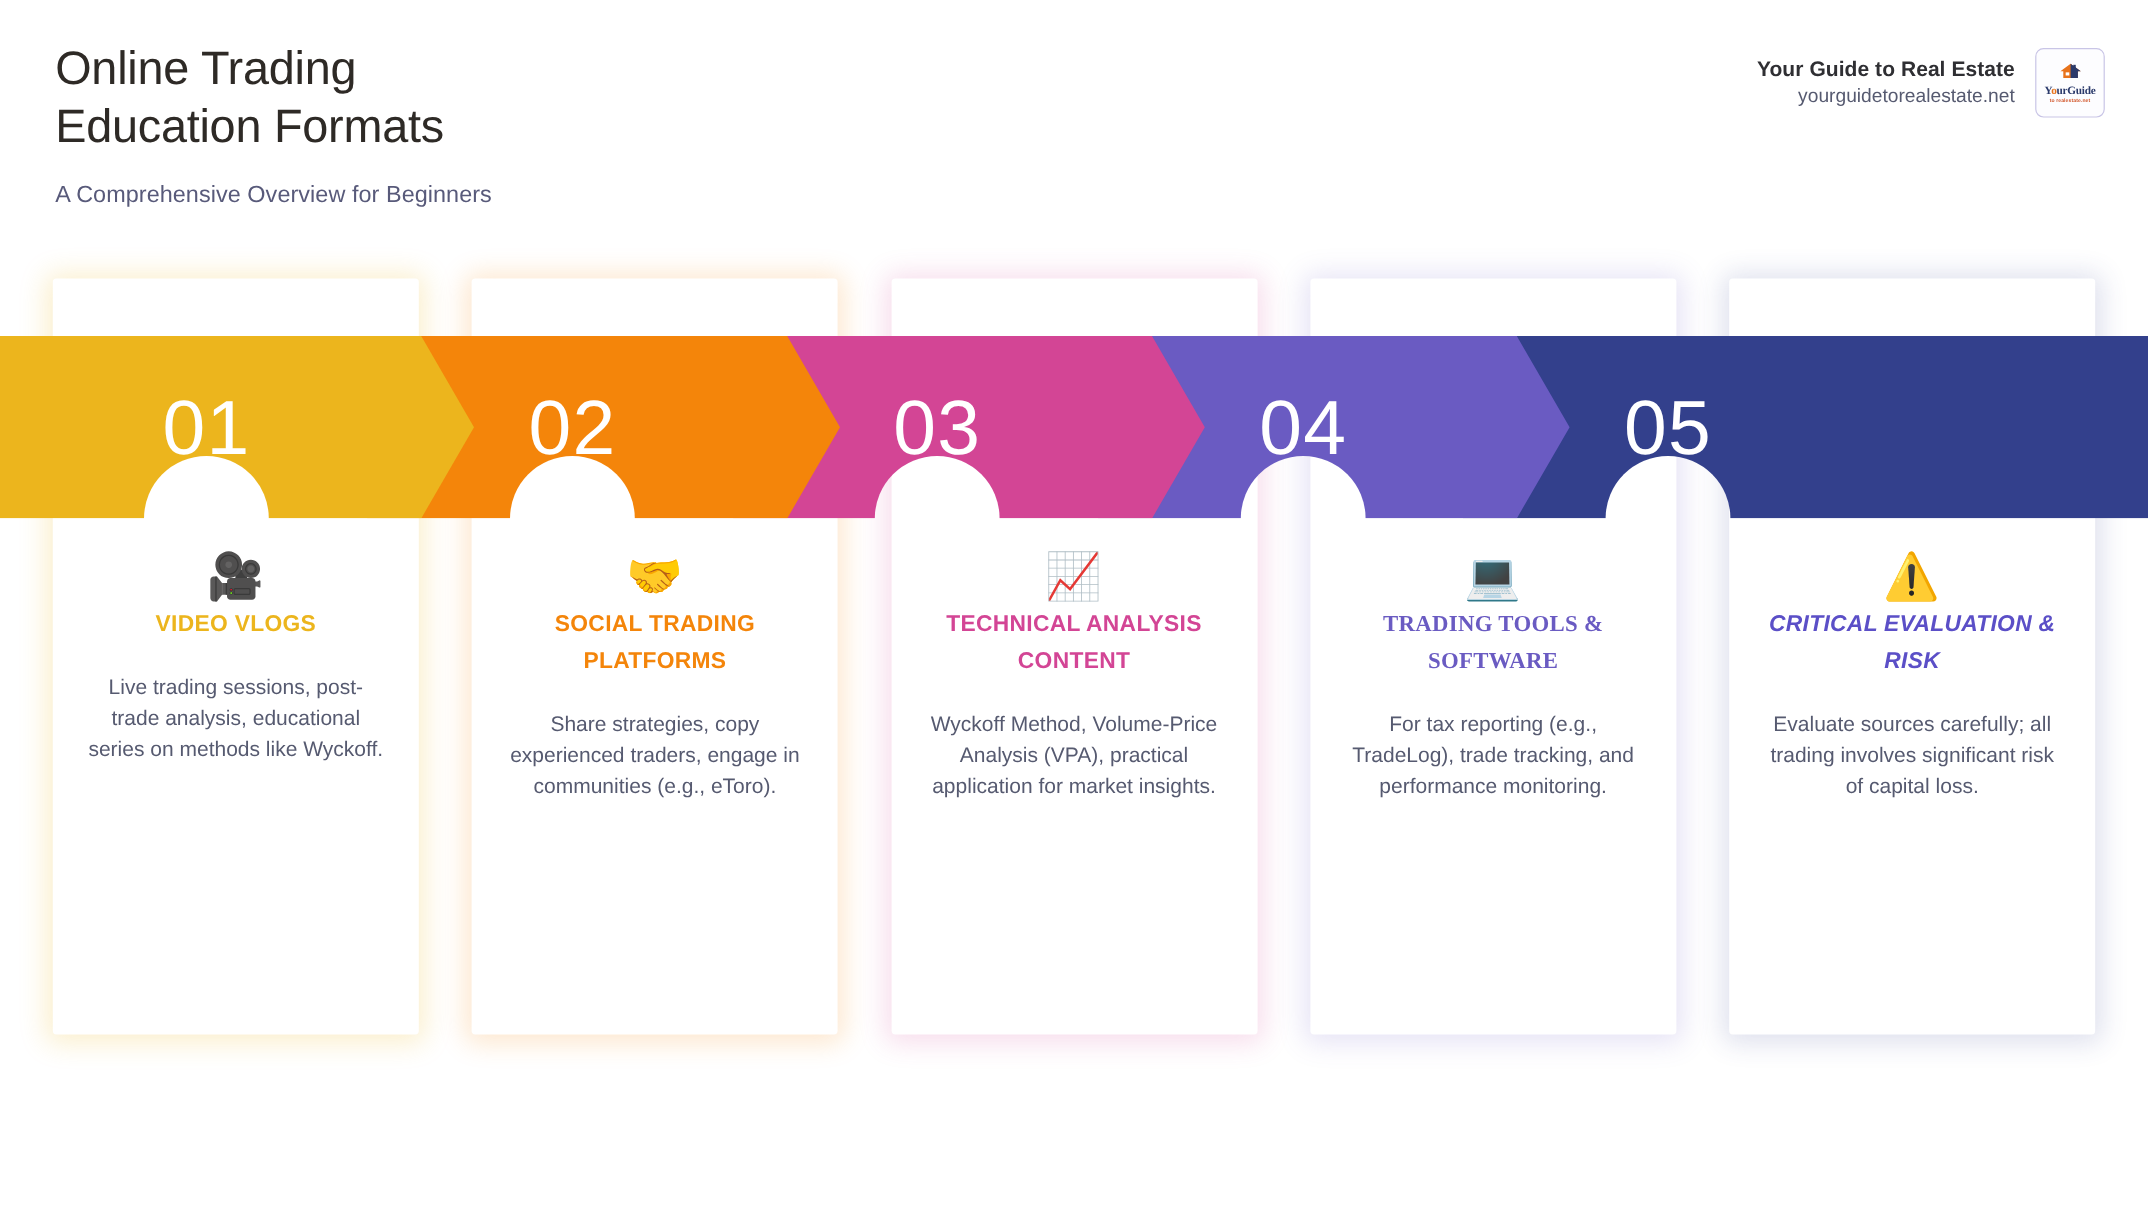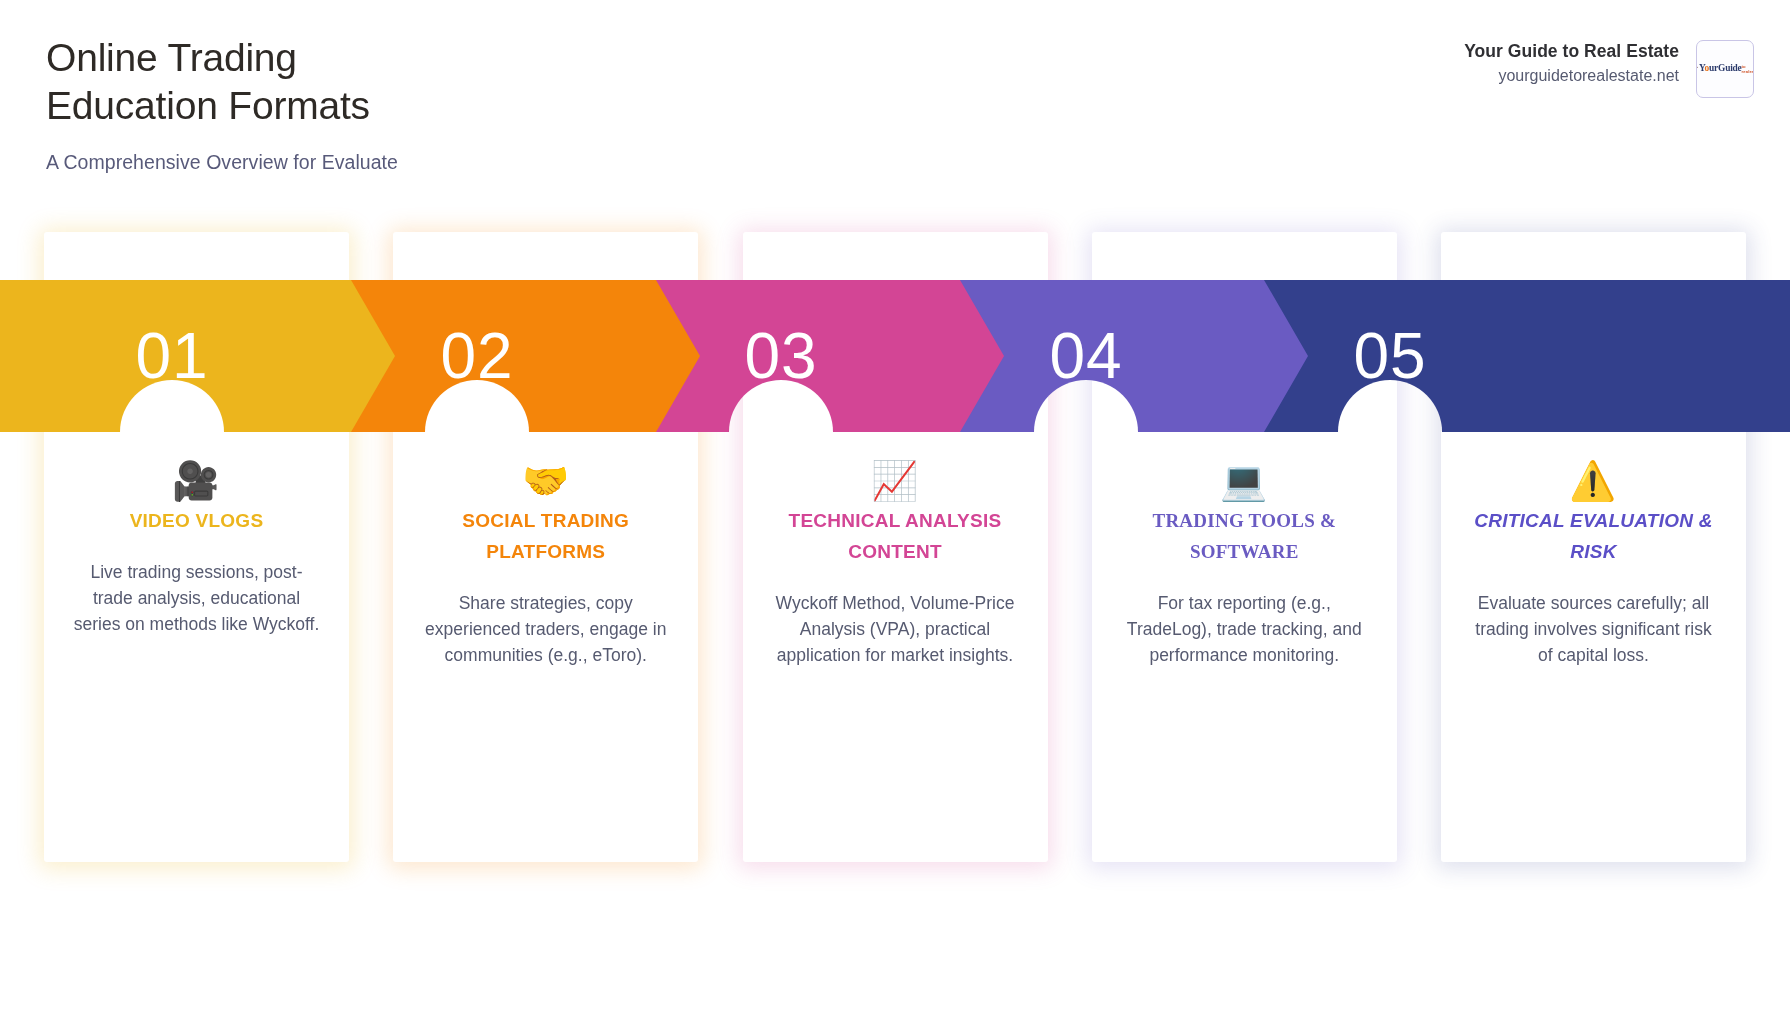--- a/index.html
+++ b/index.html
@@ -49,20 +49,21 @@
     font-weight: 400;
     color: #585a7a;
     letter-spacing: 0.05px;
   }
 
   .brand {
     position: absolute;
     right: 36px;
     top: 40px;
     display: flex;
+    align-items: center;
     gap: 17px;
   }
 
   .brand-text {
     text-align: right;
     line-height: 1.3;
   }
 
   .brand-name {
     font-size: 17.5px;
@@ -78,21 +79,21 @@
     margin-top: 3px;
   }
 
   .brand-logo {
     width: 58px;
     height: 58px;
     border: 1px solid #c9c5e6;
     border-radius: 7px;
     background: #fdfdff;
     display: flex;
-    flex-direction: row;
+    flex-direction: column;
     align-items: center;
     justify-content: center;
     position: relative;
     overflow: hidden;
   }
   .logo-house { margin-bottom: 1px; display:block; }
   .logo-word {
     font-size: 9.4px;
     font-weight: 700;
     color: #2b3a6b;
@@ -205,21 +206,21 @@
 </style>
 </head>
 <body>
 
 <div class="page">
 
   <div class="header">
 
     <div class="title-block">
       <div class="main-title">Online Trading Education Formats</div>
-      <div class="subtitle">A Comprehensive Overview for Evaluate</div>
+      <div class="subtitle">A Comprehensive Overview for Beginners</div>
     </div>
 
     <div class="brand">
       <div class="brand-text">
         <div class="brand-name">Your Guide to Real Estate</div>
         <div class="brand-url">yourguidetorealestate.net</div>
       </div>
       <div class="brand-logo">
         <span class="logo-house">
           <svg width="19" height="14" viewBox="0 0 19 14">

